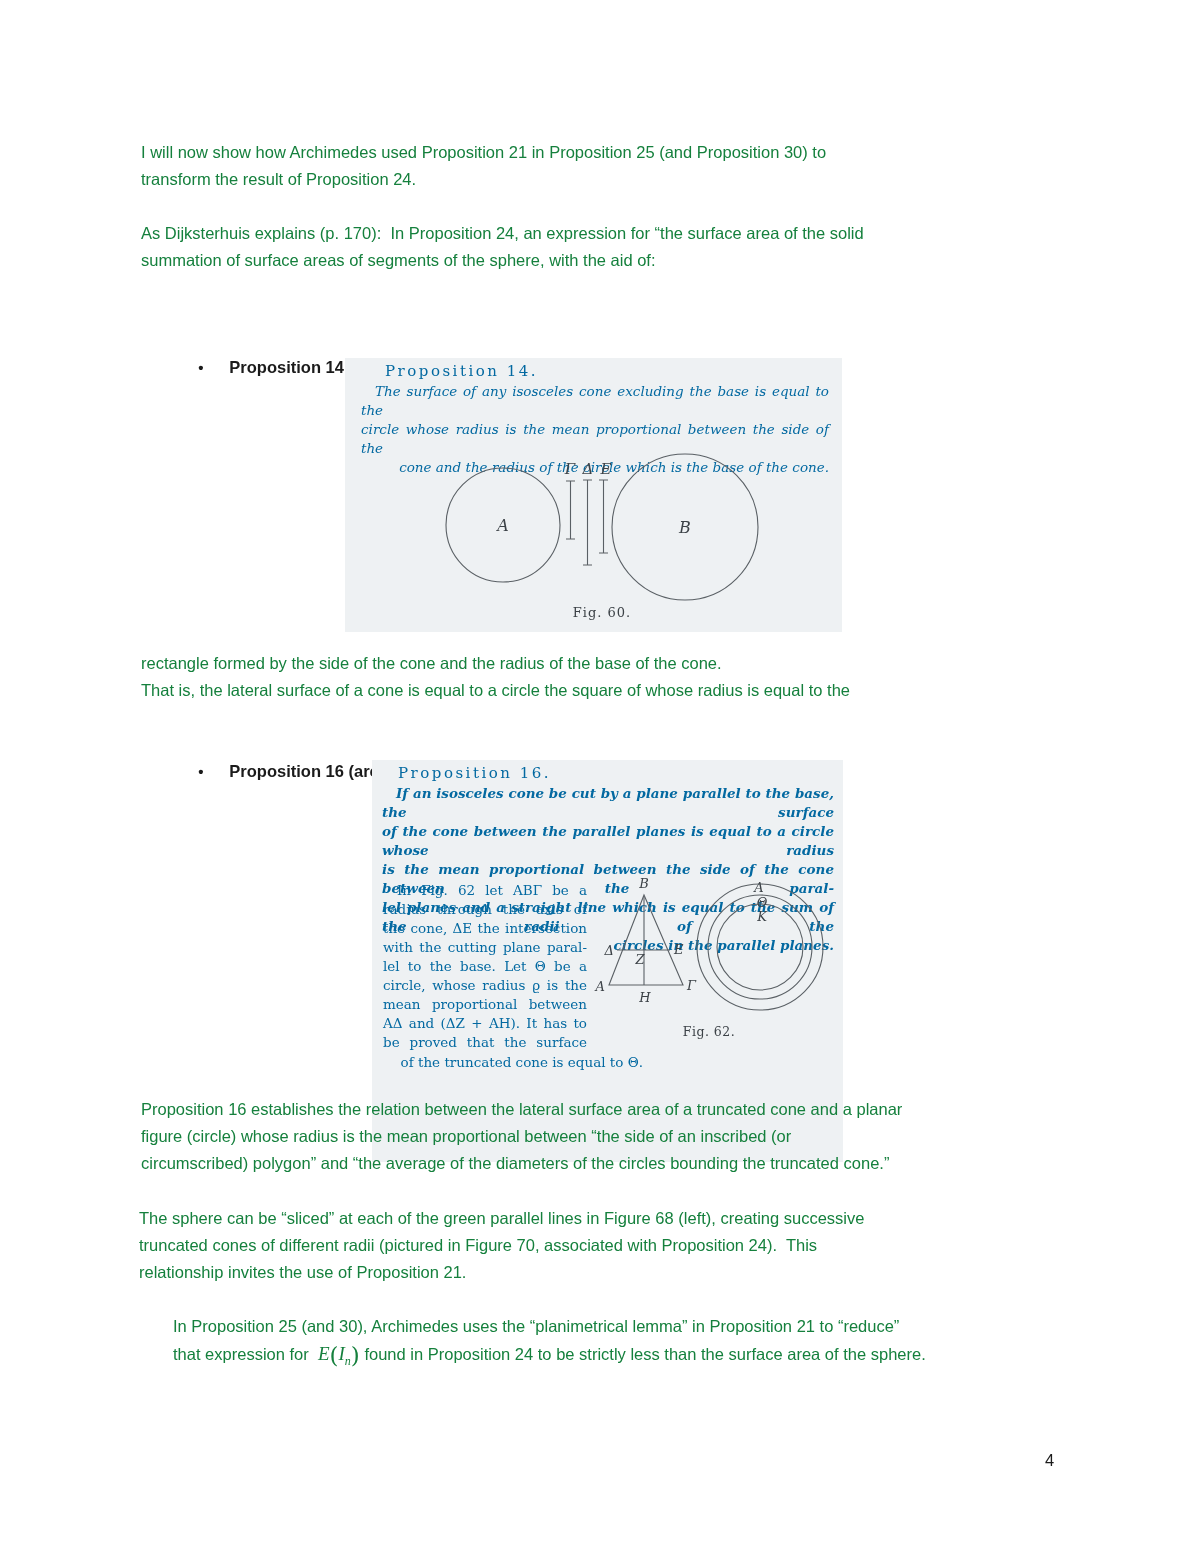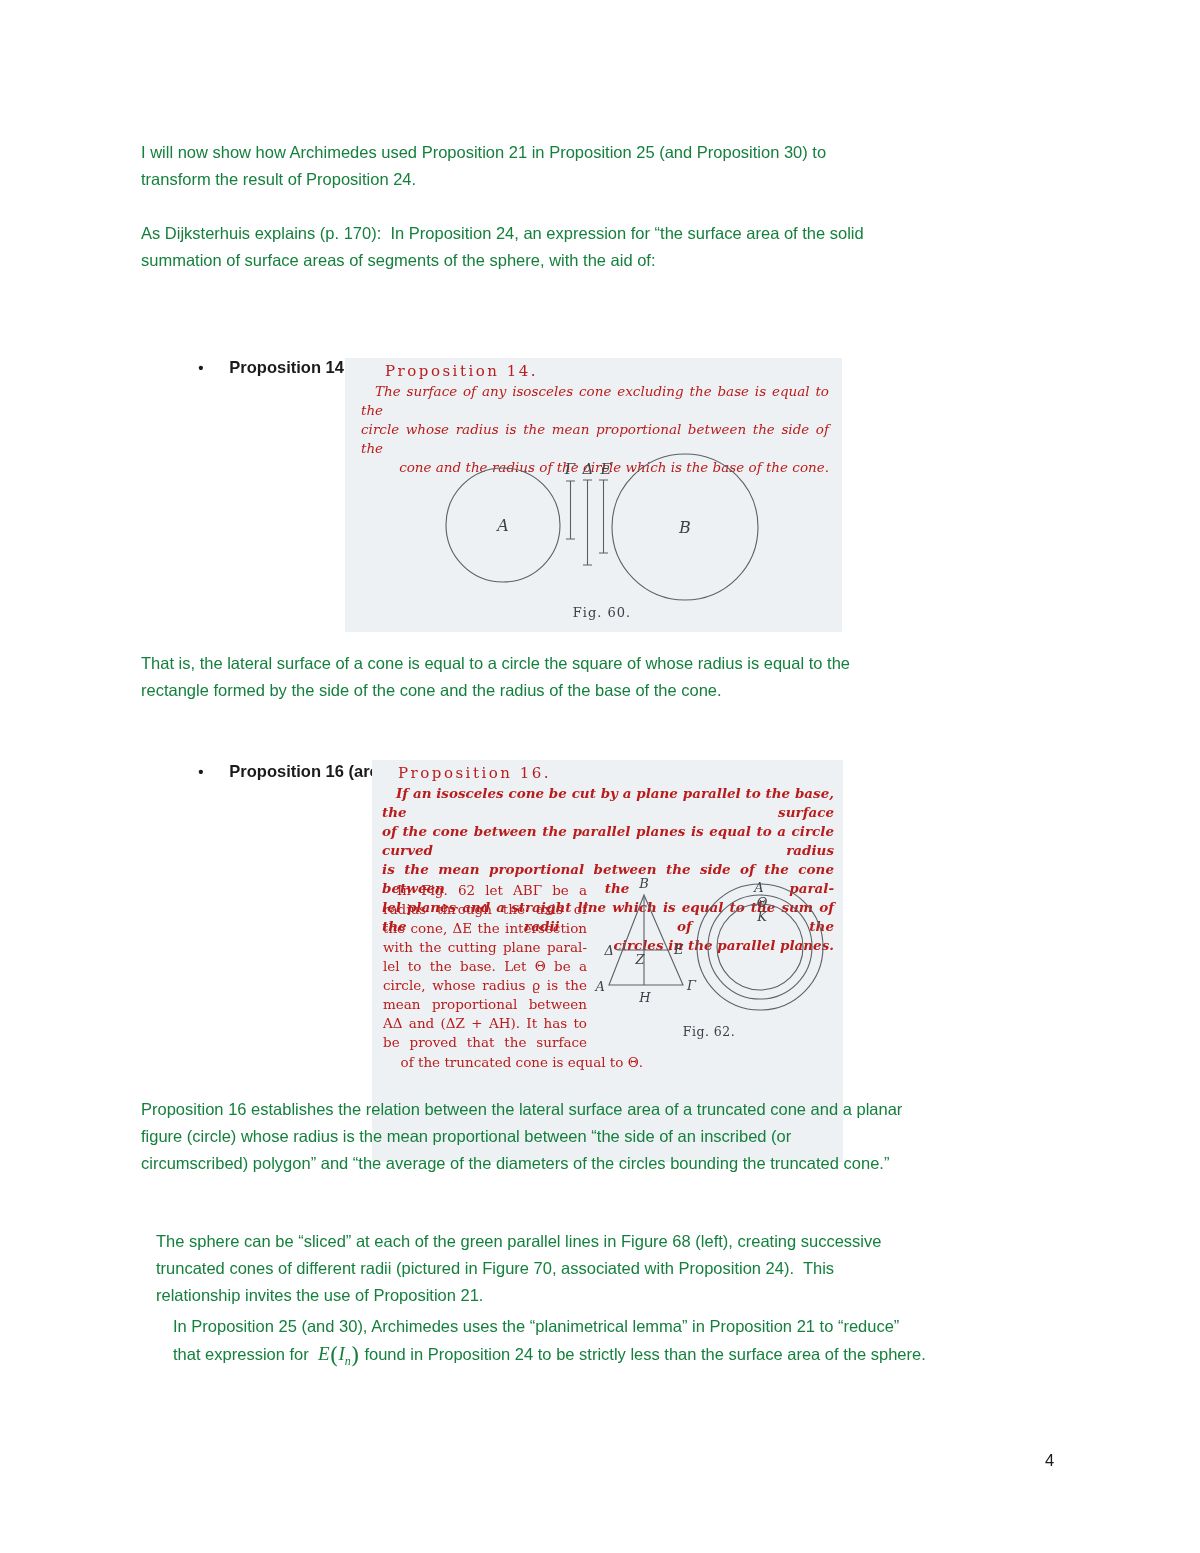--- a/index.html
+++ b/index.html
@@ -6,21 +6,21 @@
   .page{position:relative;width:1200px;height:1553px;background:#ffffff;overflow:hidden;
         font-family:"Liberation Sans",sans-serif;color:#1b1b1b;}
   .p{position:absolute;font-size:16.5px;line-height:27px;color:#15803d;}
   .p .line{white-space:pre;display:block;}
   .bullet{position:absolute;font-size:16.5px;line-height:27px;font-weight:bold;white-space:pre;}
   .bullet .dot{display:inline-block;width:31px;font-size:15px;}
   .math{font-family:"Liberation Serif",serif;font-style:italic;font-size:19px;}
   .math .paren{font-style:normal;font-family:"DejaVu Serif",serif;font-size:23px;
                vertical-align:-3px;line-height:0;}
   .math sub{font-size:12px;font-style:italic;}
-  .scan{position:absolute;background:#eef1f3;overflow:hidden;color:#b91c1c;}
+  .scan{position:absolute;background:#eef1f3;overflow:hidden;color:#0369a1;}
   .scan .heading{position:absolute;font-family:"DejaVu Serif",serif;font-size:15px;
                  letter-spacing:2.5px;white-space:pre;}
   .slines{position:absolute;}
   .sline{font-family:"DejaVu Serif",serif;font-size:13.5px;line-height:19px;
          text-align:justify;text-align-last:justify;}
   .sline.nolast{text-align-last:auto;text-align:right;}
   .sline.first{text-indent:14px;}
   .it{font-style:italic;}
   .fig{position:absolute;}
   .figtext{font-family:"DejaVu Serif",serif;fill:#3c4247;}
@@ -63,33 +63,33 @@
       <text class="figtext" x="225" y="31" font-size="15" font-style="italic" text-anchor="middle">Γ</text>
       <text class="figtext" x="243" y="31" font-size="15" font-style="italic" text-anchor="middle">Δ</text>
       <text class="figtext" x="261" y="31" font-size="15" font-style="italic" text-anchor="middle">E</text>
       <text class="figtext" x="158" y="88" font-size="16" font-style="italic" text-anchor="middle">A</text>
       <text class="figtext" x="340" y="90" font-size="16" font-style="italic" text-anchor="middle">B</text>
       <text class="figtext" x="257" y="174" font-size="13" letter-spacing="1" text-anchor="middle">Fig. 60.</text>
     </svg>
   </div>
 
   <div class="p" style="left:141px;top:650px;">
+    <span class="line">rectangle formed by the side of the cone and the radius of the base of the cone.</span>
     <span class="line">That is, the lateral surface of a cone is equal to a circle the square of whose radius is equal to the</span>
-    <span class="line">rectangle formed by the side of the cone and the radius of the base of the cone.</span>
   </div>
 
   <div class="bullet" style="left:180px;top:731px;">
     <span class="dot">•</span><span>Proposition 16 (area of the curved surface of a truncated cone).</span>
   </div>
 
   <div class="scan" style="left:372px;top:760px;width:471px;height:402px;">
     <div class="heading" style="left:26px;top:4px;">Proposition 16.</div>
     <div class="slines" style="left:10px;top:24px;width:452px;font-weight:bold;">
       <div class="sline it first">If an isosceles cone be cut by a plane parallel to the base, the surface</div>
-      <div class="sline it">of the cone between the parallel planes is equal to a circle curved radius</div>
+      <div class="sline it">of the cone between the parallel planes is equal to a circle whose radius</div>
       <div class="sline it">is the mean proportional between the side of the cone between the paral-</div>
       <div class="sline it">lel planes and a straight line which is equal to the sum of the radii of the</div>
       <div class="sline it nolast">circles in the parallel planes.</div>
     </div>
     <div class="slines" style="left:11px;top:121px;width:204px;">
       <div class="sline first">In  Fig. 62  let  ABΓ  be a</div>
       <div class="sline">radius through the axis of</div>
       <div class="sline">the cone, ΔE the intersection</div>
       <div class="sline">with the cutting plane paral-</div>
       <div class="sline">lel to the base. Let Θ be a</div>
@@ -123,21 +123,21 @@
       <text class="figtext" x="122" y="166" font-size="12.5" letter-spacing="0.5" text-anchor="middle">Fig. 62.</text>
     </svg>
   </div>
 
   <div class="p" style="left:141px;top:1096px;">
     <span class="line">Proposition 16 establishes the relation between the lateral surface area of a truncated cone and a planar</span>
     <span class="line">figure (circle) whose radius is the mean proportional between “the side of an inscribed (or</span>
     <span class="line">circumscribed) polygon” and “the average of the diameters of the circles bounding the truncated cone.”</span>
   </div>
 
-  <div class="p" style="left:156px;top:1205px;margin-top:23px;">
+  <div class="p" style="left:139px;top:1205px;">
     <span class="line">The sphere can be “sliced” at each of the green parallel lines in Figure 68 (left), creating successive</span>
     <span class="line">truncated cones of different radii (pictured in Figure 70, associated with Proposition 24).  This</span>
     <span class="line">relationship invites the use of Proposition 21.</span>
   </div>
 
   <div class="p" style="left:141px;top:1313px;margin-left:32px;">
     <span class="line">In Proposition 25 (and 30), Archimedes uses the “planimetrical lemma” in Proposition 21 to “reduce”</span>
     <span class="line"><span>that expression for  </span><span class="math"><span>E</span><span class="paren">(</span><span>I</span><sub>n</sub><span class="paren">)</span></span><span> found in Proposition 24 to be strictly less than the surface area of the sphere.</span></span>
   </div>
 

